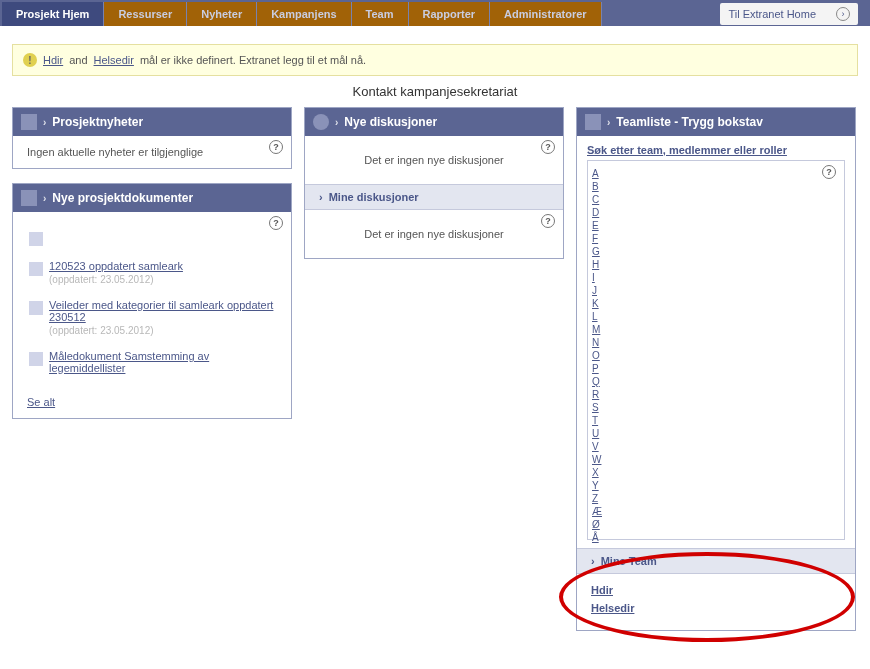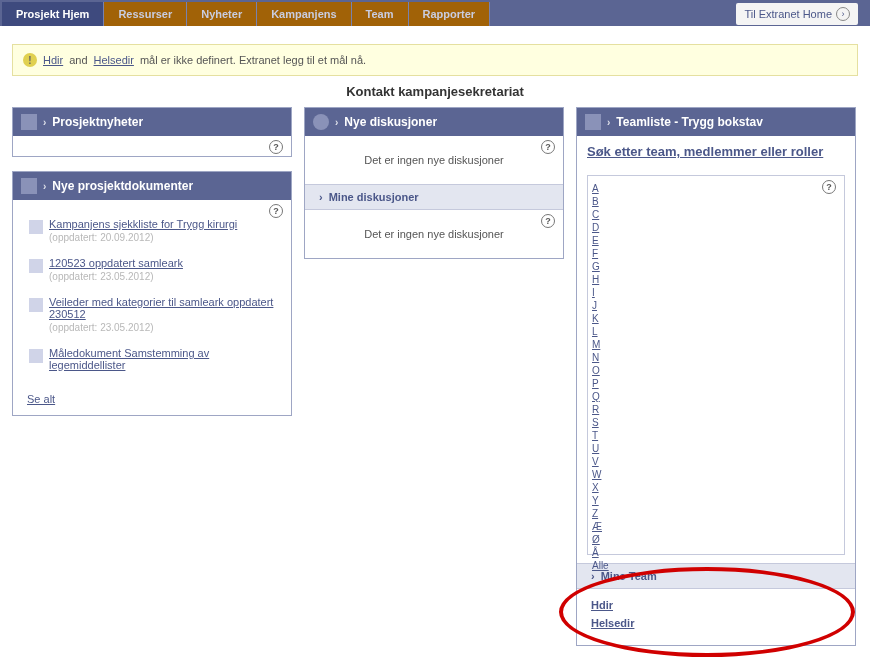--- a/index.html
+++ b/index.html
@@ -34,21 +34,21 @@
       margin-left: auto;
       margin-right: 10px;
       color: #4b5789;
       font-size: 11px;
       cursor: pointer;
       background: #f4f4f4;
       padding: 4px 8px;
       border-radius: 2px;
       display: flex;
       align-items: center;
-      gap: 4px;
+      gap: 20px;
     }
     .extranet-home .circle-arrow {
       width: 14px; height: 14px;
       border: 1px solid #888;
       border-radius: 50%;
       display: inline-flex;
       align-items: center;
       justify-content: center;
       font-size: 9px;
     }
@@ -70,21 +70,21 @@
       display: inline-flex;
       align-items: center;
       justify-content: center;
       font-weight: bold;
       color: #666;
       font-size: 10px;
     }
     .notice-bar a { color: #4b5789; text-decoration: underline; }
     .page-title {
       text-align: center;
-      font-weight: bold;
+      font-weight: normal;
       color: #333;
       font-size: 13px;
       margin: 4px 0 8px;
     }
     .cols {
       display: flex;
       gap: 12px;
       padding: 0 12px;
       align-items: flex-start;
     }
@@ -169,24 +169,24 @@
     .disc-body {
       text-align: center;
       padding: 18px 8px;
       position: relative;
       color: #555;
     }
     .search-link {
       color: #4b5789;
       text-decoration: underline;
       font-weight: bold;
-      font-size: 13px;
+      font-size: 11px;
       cursor: pointer;
       display: block;
-      margin-bottom: 16px;
+      margin-bottom: 4px;
     }
     .alpha-box {
       border: 1px solid #c5c9dc;
       padding: 6px 4px;
       position: relative;
       height: 380px;
     }
     .alpha-list {
       display: flex;
       flex-direction: column;
@@ -225,20 +225,21 @@
 </head>
 <body>
 
 <div class="tab-bar">
   <div class="tab active">Prosjekt Hjem</div>
   <div class="tab">Ressurser</div>
   <div class="tab">Nyheter</div>
   <div class="tab">Kampanjens</div>
   <div class="tab">Team</div>
   <div class="tab">Rapporter</div>
+  <div class="tab">Administratorer</div>
   <div class="extranet-home">
     <span>Til Extranet Home</span>
     <span class="circle-arrow">›</span>
   </div>
 </div>
 
 <div class="notice-bar">
   <span class="warn-icon">!</span>
   <a href="#">Hdir</a>
   <span>and</span>
@@ -252,35 +253,35 @@
 
   <div class="col col-left">
     <div class="panel">
       <div class="panel-header">
         <span class="hdr-icon"></span>
         <span class="chev">›</span>
         <span>Prosjektnyheter</span>
       </div>
       <div class="panel-body">
         <div class="help-icon">?</div>
+        <div class="muted">Ingen aktuelle nyheter er tilgjenglige</div>
       </div>
     </div>
 
     <div class="panel">
       <div class="panel-header">
         <span class="hdr-icon"></span>
         <span class="chev">›</span>
         <span>Nye prosjektdokumenter</span>
       </div>
       <div class="panel-body">
         <div class="help-icon">?</div>
         <ul class="doc-list" id="doc-list">
             <li>
               <span class="doc-icon"></span>
-              <div class="doc-body"><a class="doc-link">Kampanjens sjekkliste for Trygg kirurgi</a><div class="doc-meta">(oppdatert: 20.09.2012)</div></div>
             </li>
             <li>
               <span class="doc-icon"></span>
               <div class="doc-body"><a class="doc-link">120523 oppdatert samleark</a><div class="doc-meta">(oppdatert: 23.05.2012)</div></div>
             </li>
             <li>
               <span class="doc-icon"></span>
               <div class="doc-body"><a class="doc-link">Veileder med kategorier til samleark oppdatert 230512</a><div class="doc-meta">(oppdatert: 23.05.2012)</div></div>
             </li>
             <li>
@@ -350,21 +351,20 @@
               <a>T</a>
               <a>U</a>
               <a>V</a>
               <a>W</a>
               <a>X</a>
               <a>Y</a>
               <a>Z</a>
               <a>Æ</a>
               <a>Ø</a>
               <a>Å</a>
-              <a>Alle</a>
             </div>
         </div>
       </div>
       <div class="sub-header">
         <span class="hdr-icon" style="background:#8a92b8"></span>
         <span class="chev" style="color:#4b5789">›</span>
         <span>Mine Team</span>
       </div>
       <div class="team-links" id="team-links">
           <a>Hdir</a>

